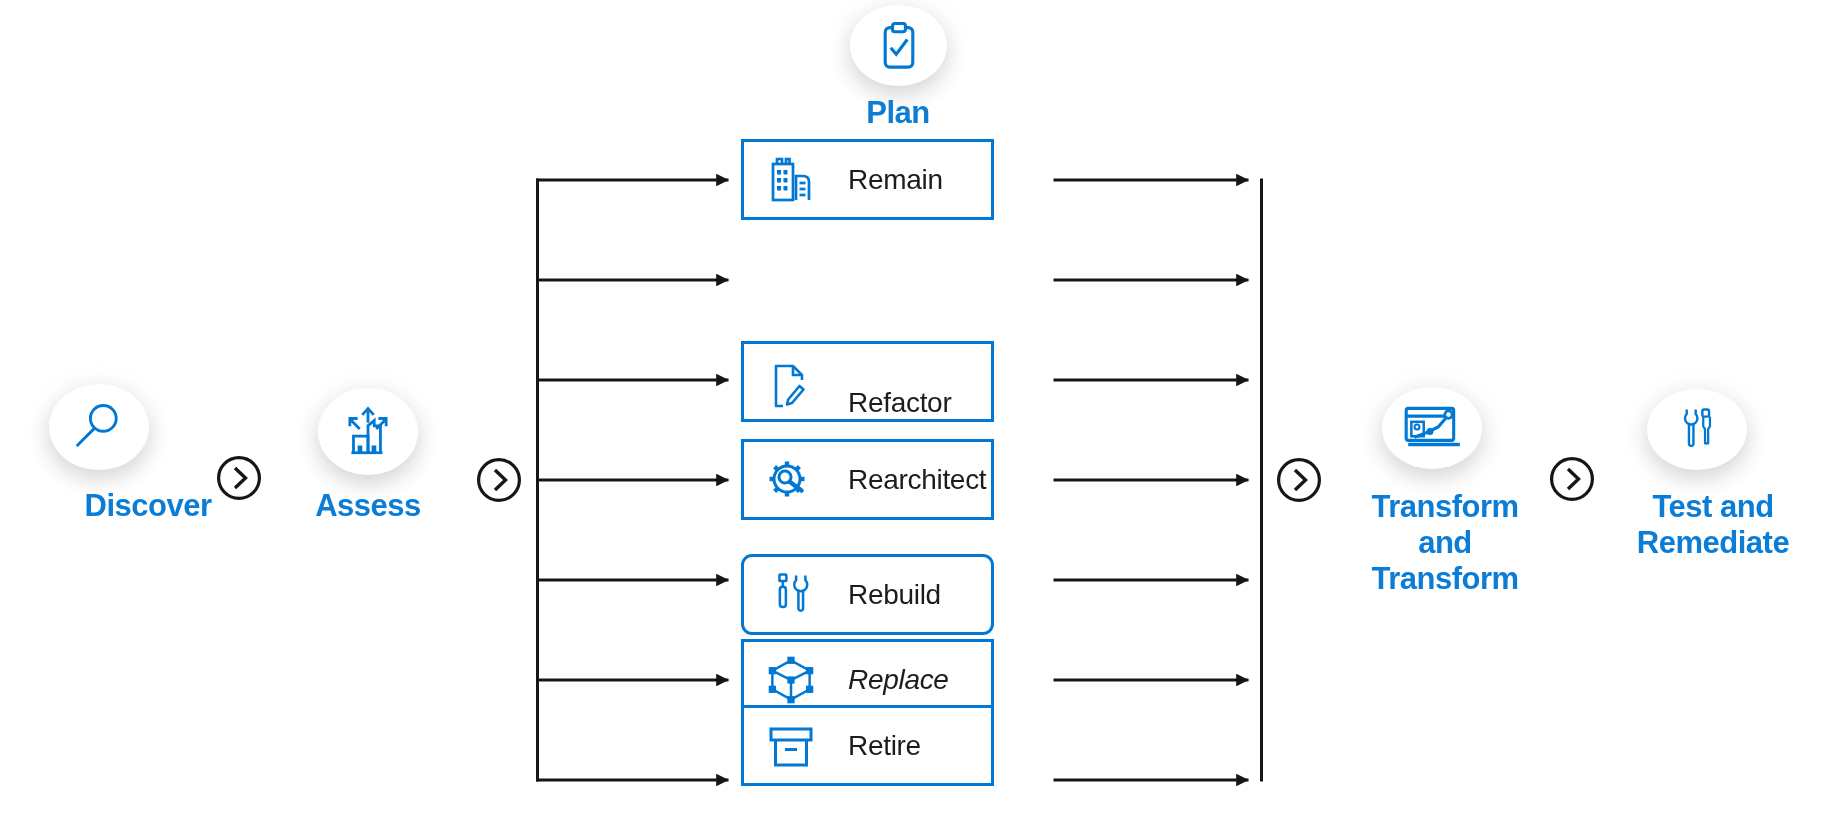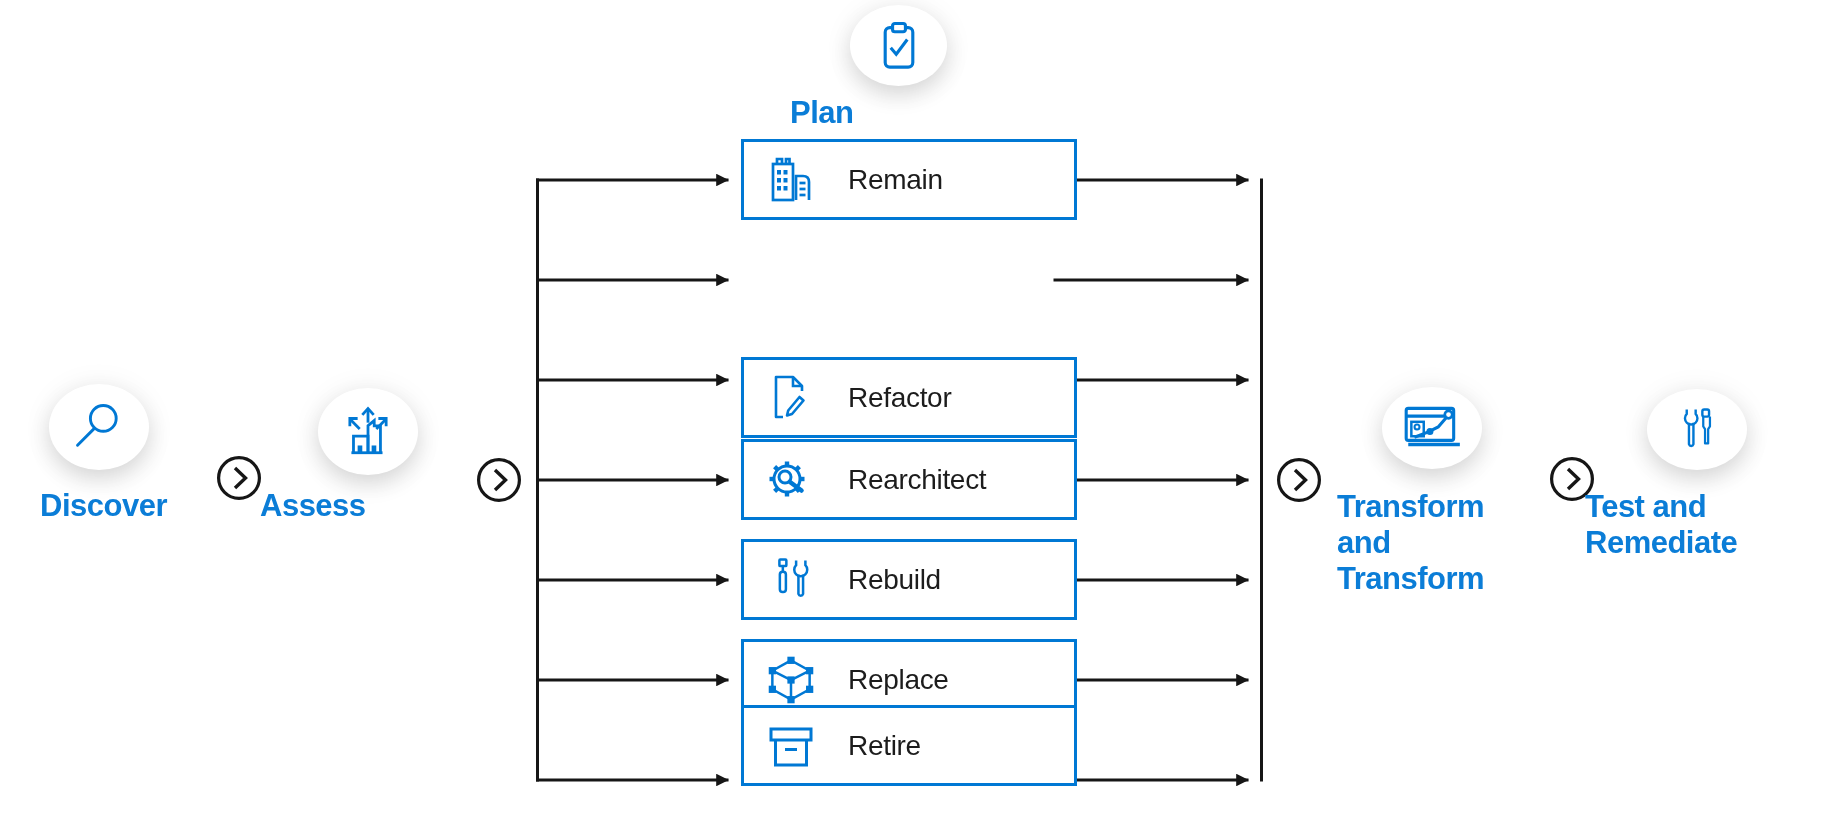--- a/index.html
+++ b/index.html
@@ -17,26 +17,26 @@
     border-radius:50%;
     box-shadow:0 10px 22px rgba(0,0,0,.12), 0 2px 30px rgba(0,0,0,.07);
     display:flex;align-items:center;justify-content:center;
   }
   .stage-label{
     position:absolute;
     color:#0b7dd7;
     font-weight:bold;
     font-size:31px;
     line-height:36px;
-    text-align:left;
+    text-align:center;
     letter-spacing:-0.5px;
   }
   .option-box{
     position:absolute;
-    left:741px;width:336px;height:81px;
+    left:741px;width:253px;height:81px;
     box-sizing:border-box;
     border:3px solid #0078d4;
     background:#ffffff;
     display:flex;align-items:center;
     padding-left:17px;
   }
   .option-icon{width:60px;height:64px;flex:none;display:flex;align-items:center;justify-content:center;}
   .option-label{
     margin-left:27px;
     font-size:28px;
@@ -149,21 +149,21 @@
         <path d="M33,48 V24 H40 q6,0 6,6 V48"></path>
         <line x1="36.5" y1="31" x2="42.5" y2="31"></line>
         <line x1="36.5" y1="37" x2="42.5" y2="37"></line>
         <line x1="36.5" y1="43" x2="42.5" y2="43"></line>
       </svg>
     </span>
     <span class="option-label">Remain</span>
   </div>
 
 
-  <div class="option-box" style="top:357px;">
+  <div class="option-box" style="top:341px;align-items:flex-end;">
     <span class="option-icon">
       <svg width="56" height="56" viewBox="0 0 56 56" fill="none" stroke="#0078d4" stroke-width="2.6">
         <path d="M20,47 H13 V7 H30 L39,16 V21" stroke-linejoin="round"></path>
         <path d="M30,7 V16 H39"></path>
         <path d="M24,45.5 L25.2,40.5 L36.5,27 L40.5,30.5 L29,44 Z" stroke-linejoin="round"></path>
       </svg>
     </span>
     <span class="option-label">Refactor</span>
   </div>
 
@@ -181,36 +181,36 @@
           <line x1="24" y1="14" x2="24" y2="9.5"></line>
           <line x1="33.2" y1="17.8" x2="36.4" y2="14.6"></line>
         </g>
         <circle cx="22" cy="25" r="6"></circle>
         <line x1="27" y1="30" x2="38.5" y2="38.5" stroke-width="4.6" stroke-linecap="round"></line>
       </svg>
     </span>
     <span class="option-label">Rearchitect</span>
   </div>
 
-  <div class="option-box" style="top:539px;">
+  <div class="option-box" style="top:554px;border-radius:11px;">
     <span class="option-icon">
       <svg width="52" height="56" viewBox="0 0 56 56" fill="none" stroke="#0078d4" stroke-width="2.7">
 
         <rect x="15.5" y="6" width="7.5" height="7" rx="1"></rect>
         <line x1="19.2" y1="13" x2="19.2" y2="19"></line>
         <rect x="16" y="19" width="6.5" height="22" rx="3"></rect>
 
         <path d="M33.5,7 V12 A7,7 0 1 0 43.5,12 V7"></path>
         <path d="M36,22 V43 a2.6,2.6 0 0 0 5,0 V22"></path>
       </svg>
     </span>
     <span class="option-label">Rebuild</span>
   </div>
 
-  <div class="option-box" style="top:639px;">
+  <div class="option-box" style="top:639px;font-style:italic;">
     <span class="option-icon">
       <svg width="58" height="58" viewBox="0 0 56 56" fill="none" stroke="#0078d4" stroke-width="2.4">
         <path d="M28,9 L10,19 L10,37 L28,47 L46,37 L46,19 Z"></path>
         <path d="M10,19 L28,28 L46,19 M28,28 L28,47"></path>
         <g fill="#0078d4" stroke="none">
           <rect x="24.5" y="5.5" width="7" height="7"></rect>
           <rect x="6.5" y="15.5" width="7" height="7"></rect>
           <rect x="42.5" y="15.5" width="7" height="7"></rect>
           <rect x="24.5" y="24.5" width="7" height="7"></rect>
           <rect x="6.5" y="33.5" width="7" height="7"></rect>

